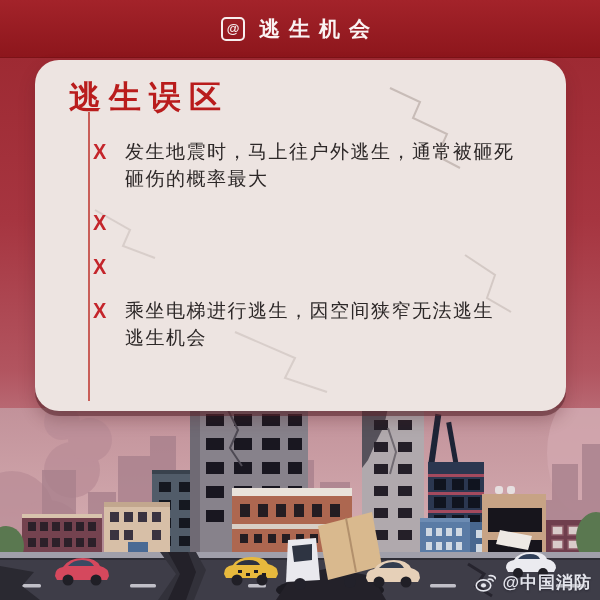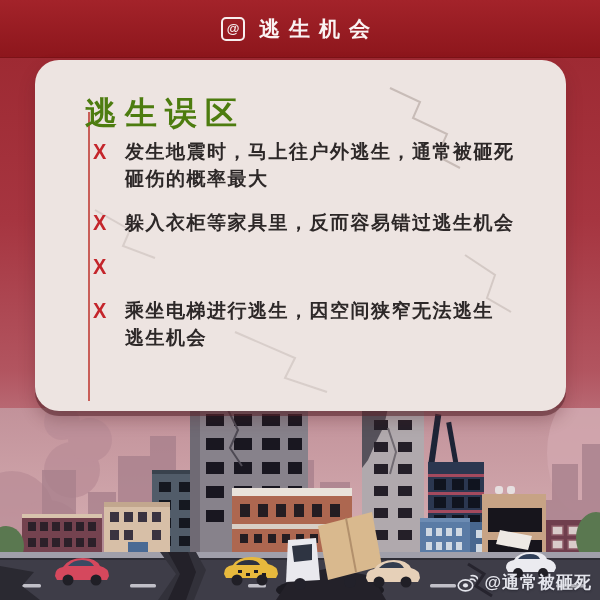--- a/index.html
+++ b/index.html
@@ -17,28 +17,28 @@
             width:20px;height:20px;border:2.5px solid #f7eeee;border-radius:5px;
             color:#f7eeee;font-size:13px;font-weight:bold;line-height:1;}
   .brand{color:#faf3f3;font-size:21px;font-weight:900;letter-spacing:9px;text-indent:4px;}
   
   .card{position:absolute;left:35px;top:60px;width:531px;height:351px;
         background:#ede4e1;border-radius:24px;
         box-shadow:0 5px 0 rgba(90,36,44,.55),0 9px 16px rgba(80,28,35,.28);}
   .card-cracks{position:absolute;left:0;top:0;width:531px;height:351px;pointer-events:none;}
   .vline{position:absolute;left:53px;top:52px;bottom:10px;width:2px;
          background:#c2473f;opacity:.85;}
-  .title{position:absolute;left:34px;top:16px;margin:16px;
-         color:#4d7c0f;font-size:32px;font-weight:900;letter-spacing:8px;}
+  .title{position:absolute;left:34px;top:16px;margin:0;
+         color:#b91c1c;font-size:32px;font-weight:900;letter-spacing:8px;}
   .list{position:absolute;left:0;top:78px;right:0;}
   .item{display:flex;align-items:flex-start;padding-left:58px;padding-right:24px;
         margin-bottom:17px;}
   .mark{flex:0 0 32px;color:#c4252b;font-size:20px;font-weight:900;
         line-height:27px;transform:scaleY(1.08);}
-  .txt{margin:0;color:#2d2828;font-size:19px;font-weight:700;letter-spacing:1.5px;
+  .txt{margin:0;color:#2d2828;font-size:19px;font-weight:400;letter-spacing:1.5px;
        line-height:27px;white-space:pre-line;}
   
   .scene{position:absolute;left:0;top:408px;width:600px;height:192px;display:block;}
   
   .watermark{position:absolute;right:8px;bottom:6px;display:flex;align-items:center;gap:6px;
              color:#e4e5ec;font-size:17px;font-weight:600;letter-spacing:1px;
              text-shadow:0 1px 2px rgba(20,20,30,.5);}
   .wb{display:block;color:#e4e5ec;}
 </style>
 </head>
@@ -355,36 +355,35 @@
     <div class="vline"></div>
     <h1 class="title">逃生误区</h1>
     <div class="list">
       <div class="item">
         <span class="mark">X</span>
         <p class="txt">发生地震时，马上往户外逃生，通常被砸死
 砸伤的概率最大</p>
       </div>
       <div class="item">
         <span class="mark">X</span>
-        <p class="txt">躲入衣柜等家具里，反而容易错过逃生机会</p>
       </div>
       <div class="item">
         <span class="mark">X</span>
       </div>
       <div class="item">
         <span class="mark">X</span>
         <p class="txt">乘坐电梯进行逃生，因空间狭窄无法逃生
 逃生机会</p>
       </div>
     </div>
   </div>
 
   <div class="watermark">
     <svg class="wb" viewBox="0 0 26 22" width="21" height="18">
       <ellipse cx="10.5" cy="14" rx="9" ry="6.8" fill="none" stroke="currentColor" stroke-width="2"></ellipse>
       <ellipse cx="10.5" cy="14" rx="3.2" ry="2.6" fill="currentColor"></ellipse>
       <path d="M16.5 6.5 Q20.5 5.5 22.5 8.5" fill="none" stroke="currentColor" stroke-width="2" stroke-linecap="round"></path>
       <path d="M17.5 2 Q23.5 1 25.5 5.5" fill="none" stroke="currentColor" stroke-width="2" stroke-linecap="round"></path>
     </svg>
-    <span>@通常被砸死</span>
+    <span>@中国消防</span>
   </div>
 
 </div>
 
 </body></html>

